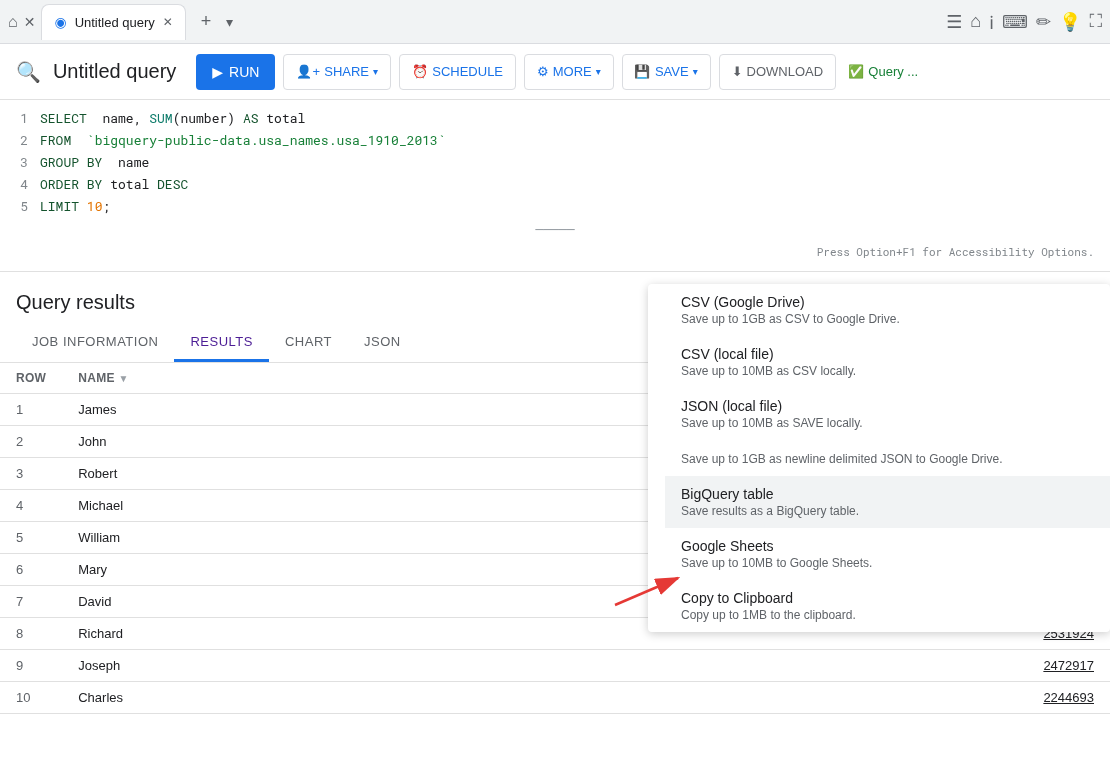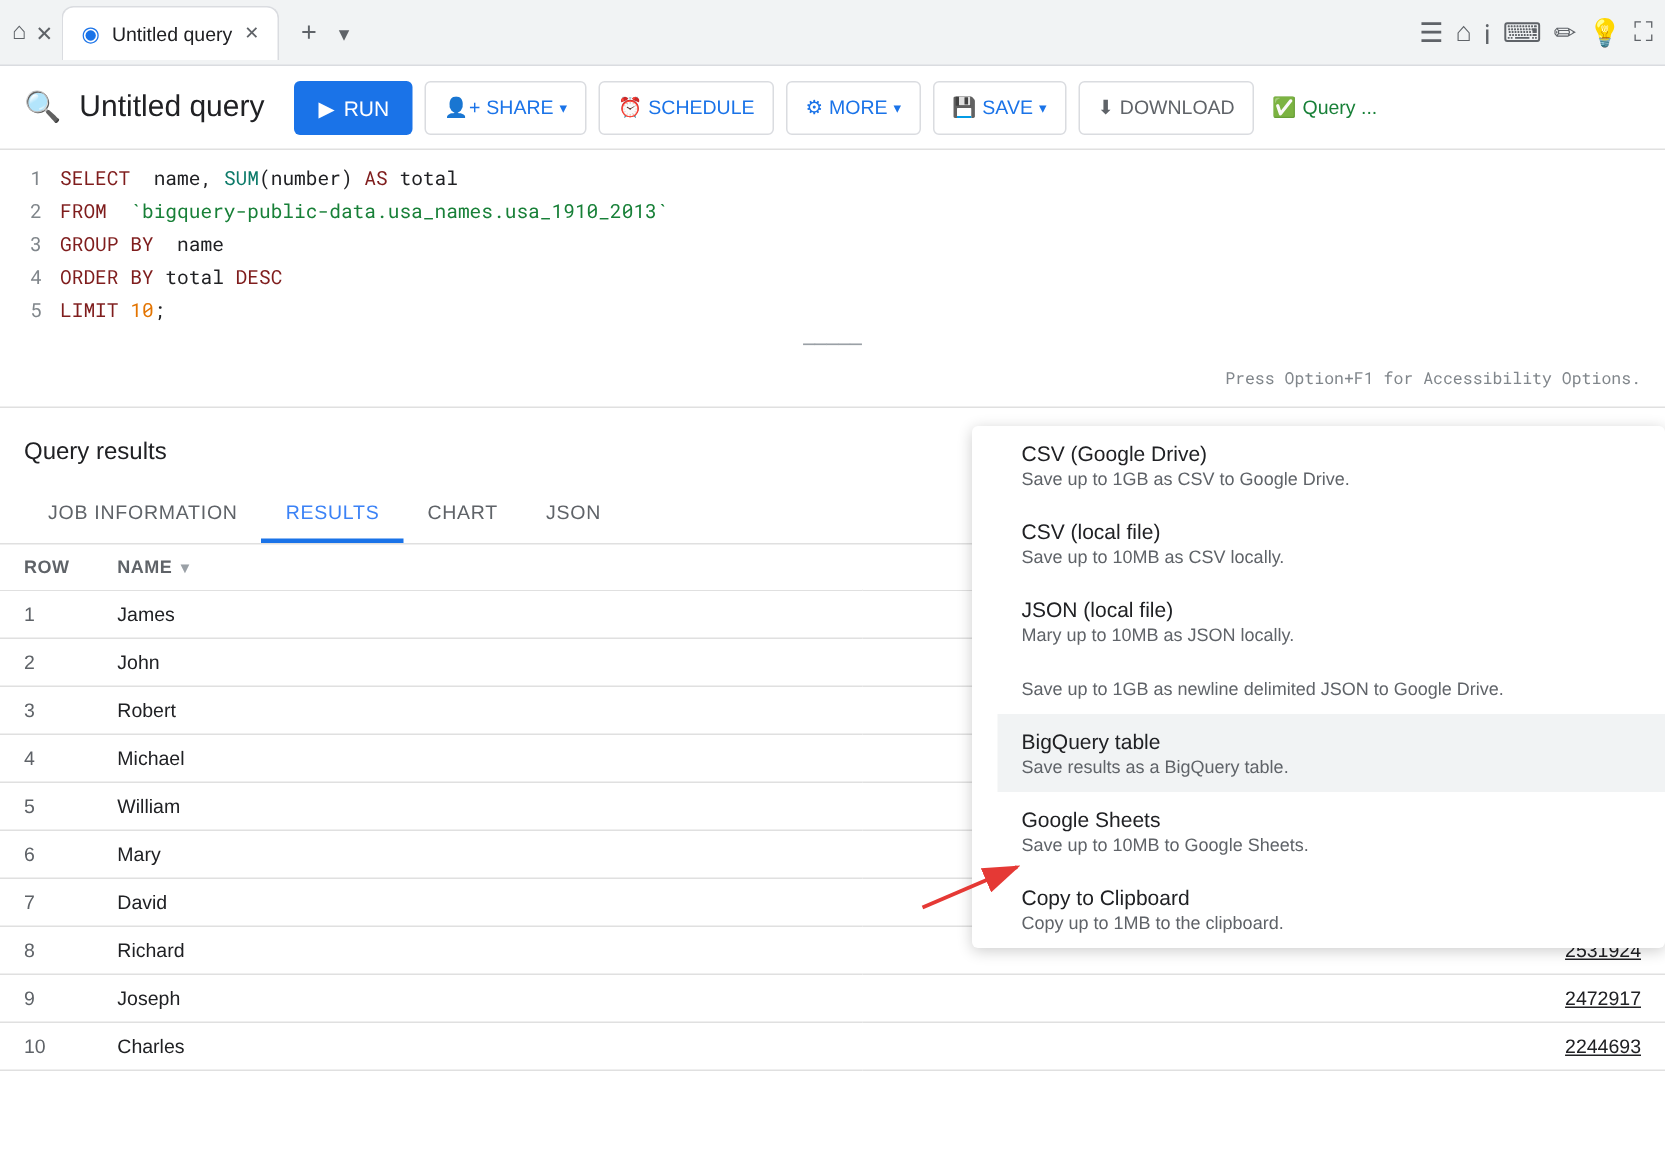--- a/index.html
+++ b/index.html
@@ -61,34 +61,34 @@
     
     .code-editor {
       background: #fff; padding: 8px 0;
       font-family: 'Roboto Mono', monospace; font-size: 13px;
       border-bottom: 1px solid #e0e0e0;
       position: relative;
     }
     .code-line { display: flex; align-items: flex-start; min-height: 22px; padding: 1px 0; }
     .line-num { width: 40px; text-align: right; padding-right: 12px; color: #80868b; user-select: none; flex-shrink: 0; }
     .code-text { flex: 1; }
-    .kw { color: #7f1d1d; }
+    .kw { color: #14532d; }
     .str { color: #188038; }
     .fn { color: #0d7b6a; }
     .num { color: #e37400; }
     .drag-handle { text-align: center; color: #9aa0a6; padding: 2px 0; cursor: row-resize; }
     .accessibility-hint { text-align: right; color: #80868b; font-size: 11px; padding: 4px 16px; }
 
     
     .results-section { display: flex; flex-direction: column; height: calc(781px - 44px - 56px - 132px); }
     .results-header {
       display: flex; align-items: center; justify-content: space-between;
       padding: 12px 16px 0; background: #fff;
     }
-    .results-title { font-size: 16px; font-weight: 400; color: #202124; }
+    .results-title { font-size: 20px; font-weight: 400; color: #202124; }
     .results-actions { display: flex; align-items: center; gap: 8px; }
     .save-results-btn {
       display: flex; align-items: center; gap: 6px;
       background: #e8f0fe; color: #1a73e8;
       border: none; border-radius: 4px;
       padding: 0 14px; height: 36px; font-size: 13px; font-weight: 500;
       cursor: pointer;
     }
     .explore-data-btn {
       display: flex; align-items: center; gap: 6px;
@@ -108,21 +108,21 @@
     .tabs-bar {
       display: flex; align-items: center;
       border-bottom: 1px solid #e0e0e0;
       padding: 0 16px; margin-top: 4px;
     }
     .tab-item {
       padding: 10px 16px; font-size: 13px; font-weight: 500;
       color: #5f6368; cursor: pointer; border-bottom: 3px solid transparent;
       text-transform: uppercase; letter-spacing: 0.5px;
     }
-    .tab-item.active { color: #3b82f6; border-bottom-color: #1a73e8; }
+    .tab-item.active { color: #4c1d95; border-bottom-color: #1a73e8; }
 
     
     .table-container { overflow: auto; flex: 1; }
     table { width: 100%; border-collapse: collapse; }
     thead th {
       background: #fff; position: sticky; top: 0; z-index: 1;
       padding: 8px 16px; text-align: left; font-size: 12px;
       font-weight: 600; color: #5f6368; border-bottom: 1px solid #e0e0e0;
       text-transform: uppercase; letter-spacing: 0.3px;
     }
@@ -358,21 +358,21 @@
     <div class="dropdown-item">
       <div class="dropdown-item-title">CSV (Google Drive)</div>
       <div class="dropdown-item-desc">Save up to 1GB as CSV to Google Drive.</div>
     </div>
         <div class="dropdown-item">
       <div class="dropdown-item-title">CSV (local file)</div>
       <div class="dropdown-item-desc">Save up to 10MB as CSV locally.</div>
     </div>
         <div class="dropdown-item">
       <div class="dropdown-item-title">JSON (local file)</div>
-      <div class="dropdown-item-desc">Mary up to 10MB as JSON locally.</div>
+      <div class="dropdown-item-desc">Save up to 10MB as SAVE locally.</div>
     </div>
         <div class="dropdown-item">
       <div class="dropdown-item-desc">Save up to 1GB as newline delimited JSON to Google Drive.</div>
     </div>
         <div class="dropdown-item highlighted">
       <div class="dropdown-item-title">BigQuery table</div>
       <div class="dropdown-item-desc">Save results as a BigQuery table.</div>
     </div>
         <div class="dropdown-item">
       <div class="dropdown-item-title">Google Sheets</div>

